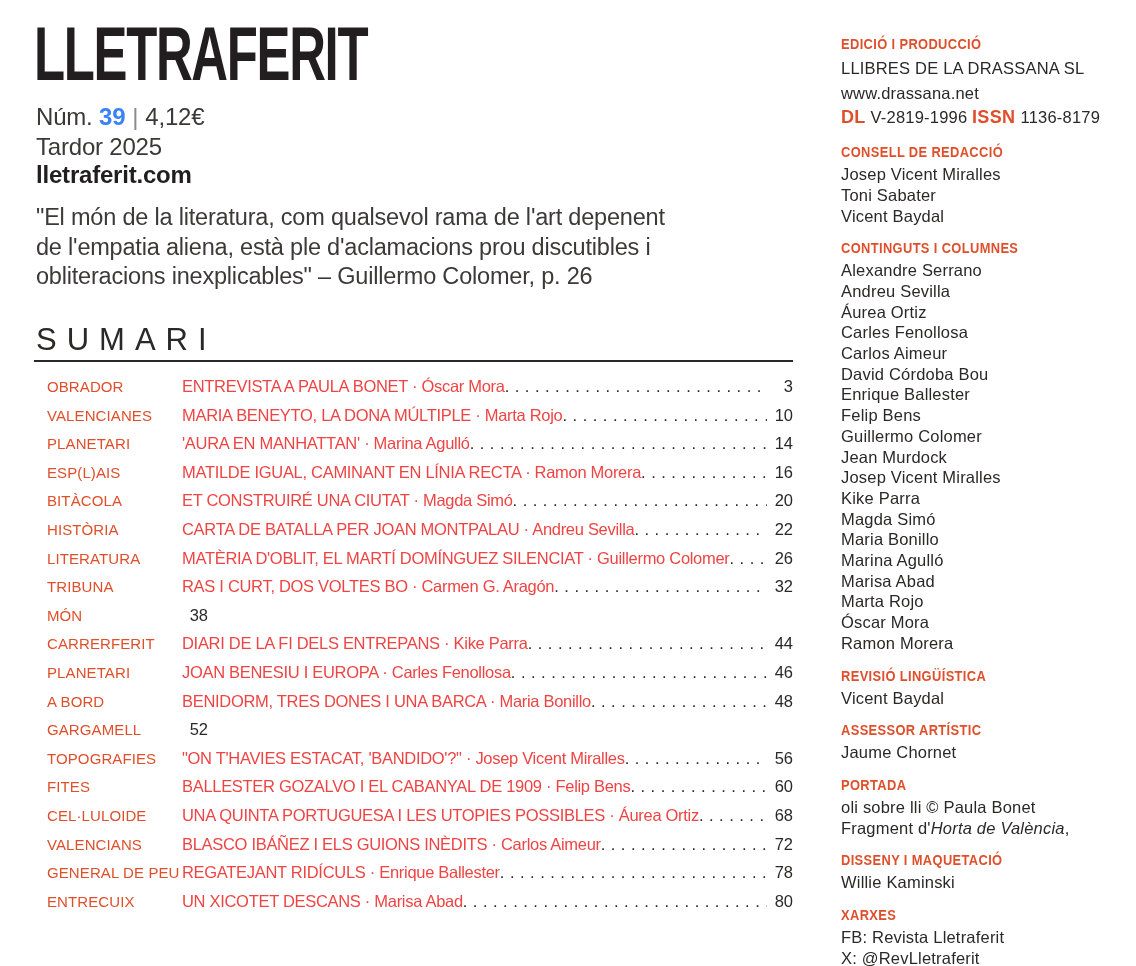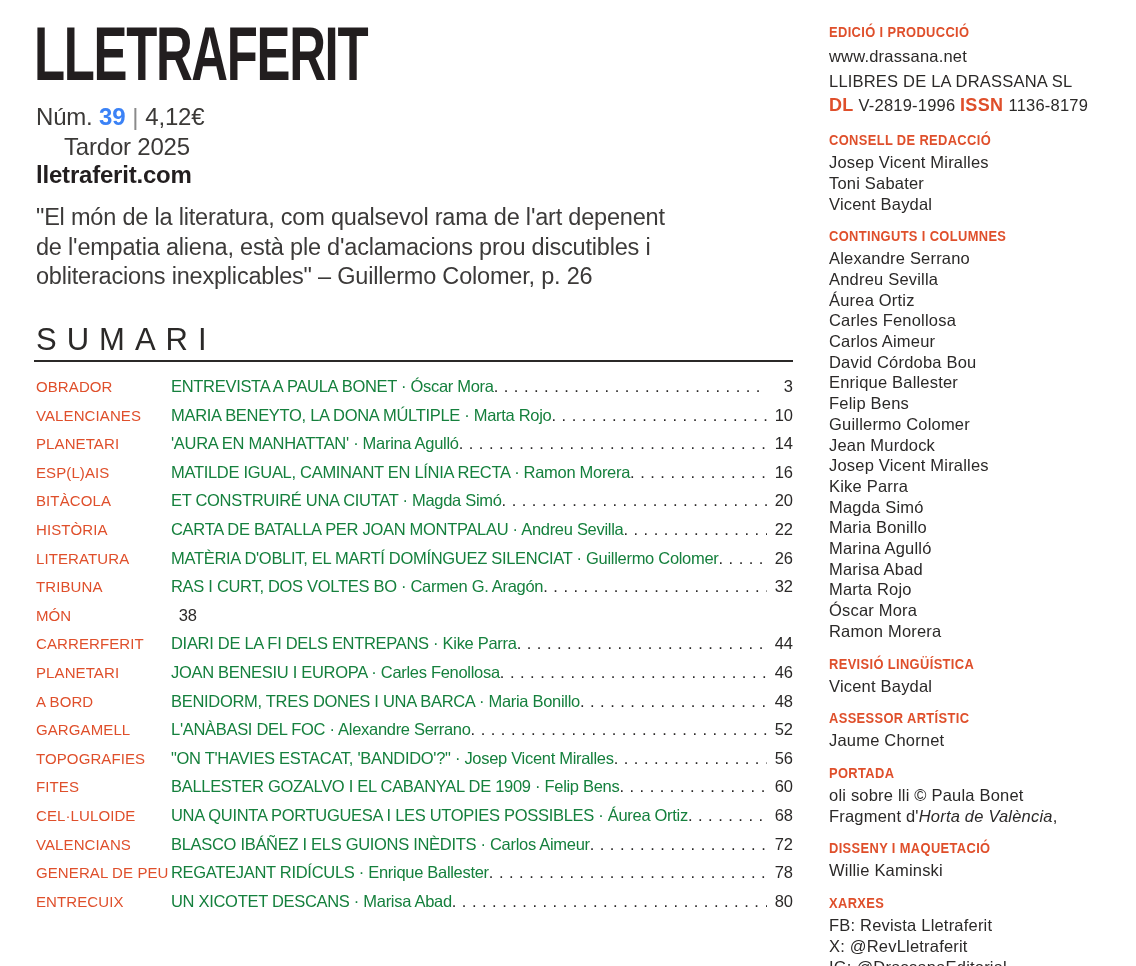--- a/index.html
+++ b/index.html
@@ -13,53 +13,53 @@
 
   
   .logo {
     position:absolute; left:34px; top:16px;
     font-size:76px; font-weight:bold; letter-spacing:-2px; line-height:1;
     transform:scaleX(0.67); transform-origin:left top; white-space:nowrap;
     color:#221E1F;
   }
   .issue-line { position:absolute; left:36px; font-size:24px; color:#3B3937; letter-spacing:-0.2px; }
   .issue-line.l1 { top:103px; }
-  .issue-line.l2 { top:133px;margin-left:28px; }
+  .issue-line.l2 { top:133px; }
   .issue-line.l3 { top:161px; font-weight:bold; color:#221E1F; }
   .issue-num { font-weight:bold; color:#3b82f6; }
   .issue-divider { color:#8a8a8a; padding:0 7px; }
 
   
   .quote {
     position:absolute; left:36px; top:203px; width:690px;
     font-size:23.5px; line-height:29.5px; color:#3C3A39; letter-spacing:-0.2px;
   }
   .quote div { white-space:nowrap; }
 
   
   .sumari {
     position:absolute; left:36px; top:322px;
     font-size:31px; letter-spacing:10px; color:#2B2928; font-weight:normal;
   }
   .rule { position:absolute; left:34px; top:360px; width:759px; height:0; border-top:2px solid #2B2928; }
 
   
   .toc { position:absolute; left:36px; top:377px; width:757px; }
-  .toc-row { display:flex; align-items:baseline; height:28.6px; white-space:nowrap; }
+  .toc-row { display:flex; align-items:baseline; height:28.6px; white-space:nowrap;margin-left:11px; }
   .toc-cat {
     flex:none; width:135px; font-size:15px; letter-spacing:0.1px;
     color:var(--accent); overflow:hidden;
   }
-  .toc-title { flex:1 1 auto; overflow:hidden; font-size:16.5px; letter-spacing:-0.3px; color:#15803d; }
+  .toc-title { flex:1 1 auto; overflow:hidden; font-size:16.5px; letter-spacing:-0.3px; color:#ef4444; }
   .toc-title::after { content:"...................................................................................."; letter-spacing:5.5px; color:#2B2928; }
   .toc-page { flex:none; min-width:26px; text-align:right; font-size:16.5px; color:#2B2928; }
 
   
   .sidebar { position:absolute; left:829px; top:24px; width:292px; }
-  .sb-section { margin:0; }
+  .sb-section { margin:12px; }
   .sb-heading {
     color:var(--accent); font-weight:bold; font-size:14px; letter-spacing:0.4px;
     margin:14px 0 4px 0; transform:scaleX(0.92); transform-origin:left; white-space:nowrap;
   }
   .sb-section:first-child .sb-heading { margin-top:0; }
   .sb-line { font-size:16.5px; line-height:20.7px; color:#2B2928; letter-spacing:0.2px; }
   .sb-section:first-child .sb-line { line-height:24.7px; }
   .seg-label { color:var(--accent); font-weight:bold; font-size:18px; letter-spacing:0.3px; }
   .seg-italic { font-style:italic; }
 </style>
@@ -152,21 +152,20 @@
   </div>
 
   <div class="toc-row">
     <span class="toc-cat">A BORD</span>
     <span class="toc-title"><span class="t-upper">BENIDORM, TRES DONES I UNA BARCA</span><span class="t-sep"> · </span><span class="t-author">Maria Bonillo</span></span>
     <span class="toc-page">48</span>
   </div>
 
   <div class="toc-row">
     <span class="toc-cat">GARGAMELL</span>
-    <span class="toc-title"><span class="t-upper">L'ANÀBASI DEL FOC</span><span class="t-sep"> · </span><span class="t-author">Alexandre Serrano</span></span>
     <span class="toc-page">52</span>
   </div>
 
   <div class="toc-row">
     <span class="toc-cat">TOPOGRAFIES</span>
     <span class="toc-title"><span class="t-upper">"ON T'HAVIES ESTACAT, 'BANDIDO'?"</span><span class="t-sep"> · </span><span class="t-author">Josep Vicent Miralles</span></span>
     <span class="toc-page">56</span>
   </div>
 
   <div class="toc-row">
@@ -197,22 +196,22 @@
     <span class="toc-cat">ENTRECUIX</span>
     <span class="toc-title"><span class="t-upper">UN XICOTET DESCANS</span><span class="t-sep"> · </span><span class="t-author">Marisa Abad</span></span>
     <span class="toc-page">80</span>
   </div>
 </div>
 
   <div class="sidebar">
   <div class="sb-section">
     <div class="sb-heading">EDICIÓ I PRODUCCIÓ</div>
     <div class="sb-body">
+          <div class="sb-line"><span>LLIBRES DE LA DRASSANA SL</span></div>
           <div class="sb-line"><span>www.drassana.net</span></div>
-          <div class="sb-line"><span>LLIBRES DE LA DRASSANA SL</span></div>
           <div class="sb-line"><span class="seg-label">DL </span><span>V-2819-1996 </span><span class="seg-label">ISSN </span><span>1136-8179</span></div>
         </div>
   </div>
 
   <div class="sb-section">
     <div class="sb-heading">CONSELL DE REDACCIÓ</div>
     <div class="sb-body">
           <div class="sb-line"><span>Josep Vicent Miralles</span></div>
           <div class="sb-line"><span>Toni Sabater</span></div>
           <div class="sb-line"><span>Vicent Baydal</span></div>

